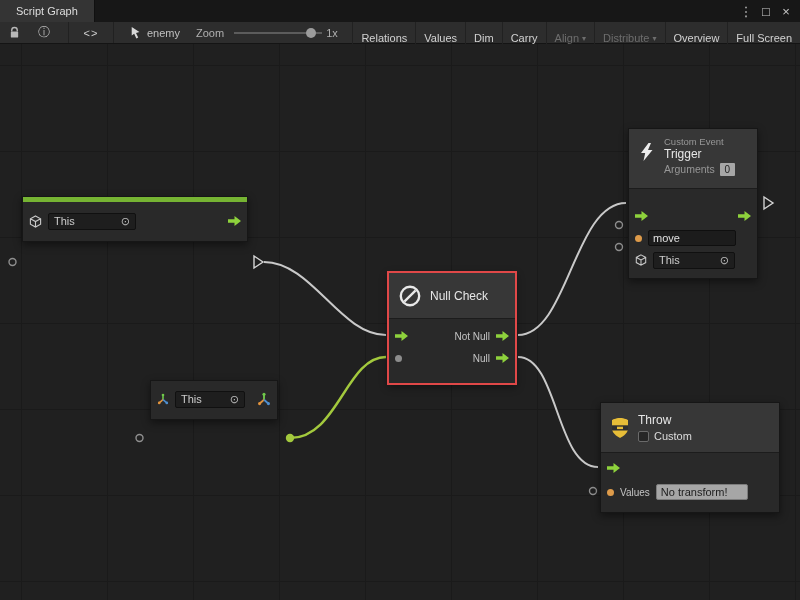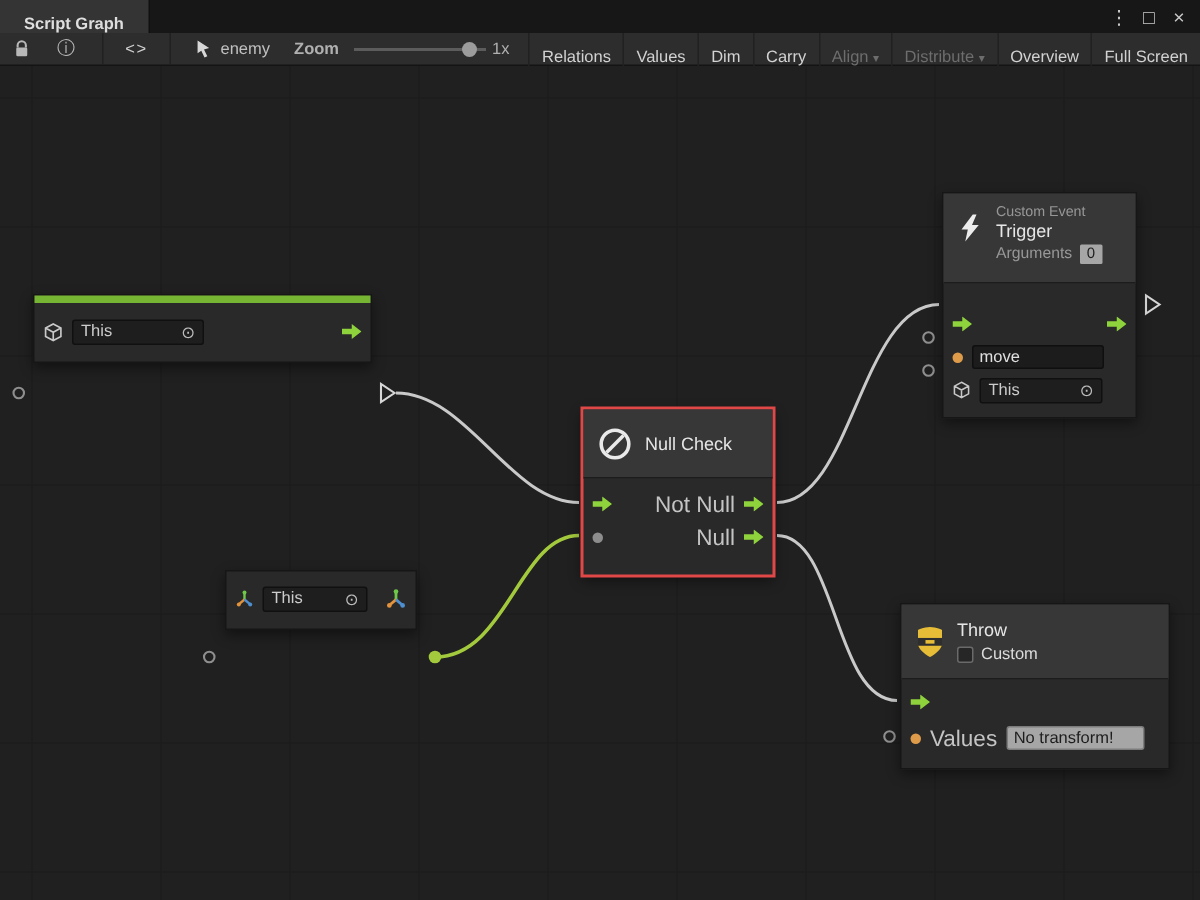--- a/index.html
+++ b/index.html
@@ -4,33 +4,33 @@
 <style>
   * { margin:0; padding:0; box-sizing:border-box; }
   html,body { width:800px; height:600px; overflow:hidden; background:#202020;
     font-family:"Liberation Sans", sans-serif; }
   .window { position:relative; width:800px; height:600px; background:#202020; overflow:hidden; }
 
   
   .tabbar { position:absolute; top:0; left:0; right:0; height:22px; background:#171717;
     display:flex; align-items:stretch; }
   .tab { background:#343434; color:#dedede; font-size:11px; padding:0 16px;
-    display:flex; align-items:flex-end; border-right:1px solid #101010;font-weight:bold; }
+    display:flex; align-items:center; border-right:1px solid #101010; }
   .win-icons { margin-left:auto; display:flex; align-items:center; gap:4px; padding-right:6px; }
   .win-icon { color:#c8c8c8; font-size:13px; width:16px; text-align:center; cursor:default; }
 
   
   .toolbar { position:absolute; top:22px; left:0; right:0; height:22px; background:#2d2d2d;
     border-bottom:1px solid #141414; display:flex; align-items:center; font-size:11px; color:#c6c6c6; }
   .tb-icon { display:flex; align-items:center; justify-content:center; height:100%; padding:0 6px; }
   .tb-sep { width:1px; height:100%; background:#212121; }
   .tb-cell { display:flex; align-items:center; justify-content:center; height:100%; width:44px;
     color:#cfcfcf; font-size:11px; letter-spacing:1px; }
   .graph-name { color:#c0c0c0; margin-left:5px; }
-  .zoom-label { color:#b0b0b0; margin-left:16px;font-weight:bold; }
+  .zoom-label { color:#b0b0b0; margin-left:16px; }
   .slider { position:relative; width:88px; height:12px; margin:0 4px 0 10px; }
   .slider-track { position:absolute; top:5px; left:0; right:0; height:2px; background:#5c5c5c; }
   .slider-handle { position:absolute; top:1px; left:72px; width:10px; height:10px;
     border-radius:50%; background:#9c9c9c; }
   .zoom-value { color:#b0b0b0; margin-right:4px; }
   .tb-buttons { margin-left:auto; display:flex; height:100%; }
   .tb-btn { display:flex; align-items:center; height:100%; padding:16px 8px;
     border-left:1px solid #212121; color:#d2d2d2; white-space:nowrap; cursor:default; }
   .tb-btn.disabled { color:#6d6d6d; }
   .dd-glyph { font-size:8px; margin-left:3px; }
@@ -47,21 +47,21 @@
   .node { position:absolute; z-index:2; background:#292929; border:1px solid #161616;
     box-shadow:0 3px 8px rgba(0,0,0,.45); color:#ddd; }
   .node.selected { border:1px solid #e04848; box-shadow:0 0 0 1px #e04848, 0 3px 8px rgba(0,0,0,.45); }
   .event-strip { height:5px; background:#76b433; }
   .node-header { background:#373737; display:flex; align-items:center; gap:7px; padding:21px 8px;
     border-bottom:1px solid #1c1c1c; }
   .node-title { font-size:12px; color:#e6e6e6; line-height:14px; white-space:nowrap; }
   .node-sub { font-size:9.5px; color:#979797; line-height:11px; white-space:nowrap; }
   .node-body { padding:6px 0 7px 0; }
   .row { display:flex; align-items:center; gap:6px; padding:0 6px; }
-  .port-label { font-size:15px; color:#c4c4c4; }
+  .port-label { font-size:10px; color:#c4c4c4; }
   .field { background:#1e1e1e; border:1px solid #101010; border-radius:2px; color:#cccccc;
     font-size:11px; padding:1px 5px; display:flex; align-items:center; justify-content:space-between; }
   .field .target { color:#bdbdbd; font-size:11px; margin-left:8px; }
   .txt-input { background:#1c1c1c; border:1px solid #0f0f0f; border-radius:2px; color:#e0e0e0;
     font-size:11px; padding:1px 4px; font-family:"Liberation Sans", sans-serif; }
   .txt-input.light { background:#a6a6a6; color:#1d1d1d; border:1px solid #7c7c7c; }
   .mini-box { background:#a6a6a6; color:#1d1d1d; font-size:10px; width:15px; height:13px;
     display:inline-flex; align-items:center; justify-content:center; border-radius:1px; margin-left:5px; }
   .checkbox { width:11px; height:11px; background:#262626; border:1px solid #6a6a6a;
     border-radius:2px; display:inline-block; }

